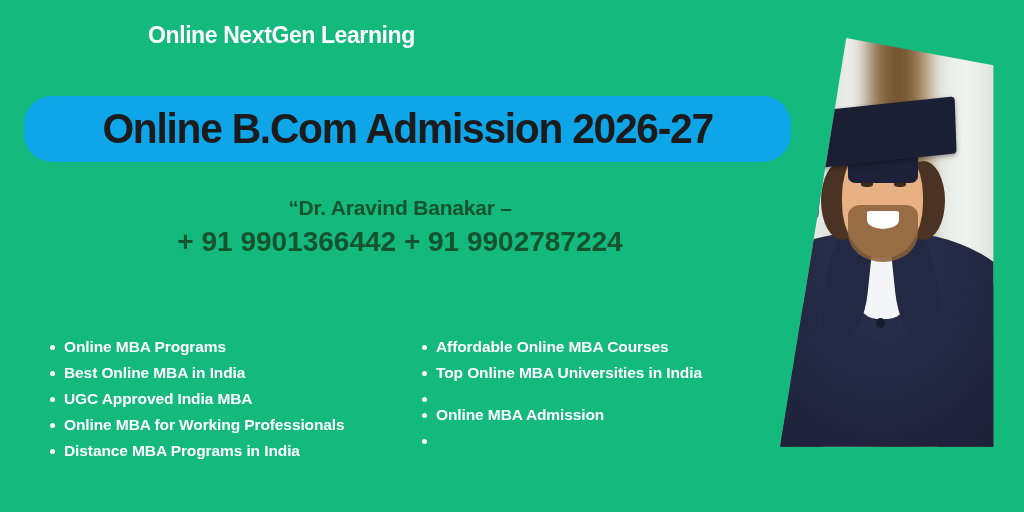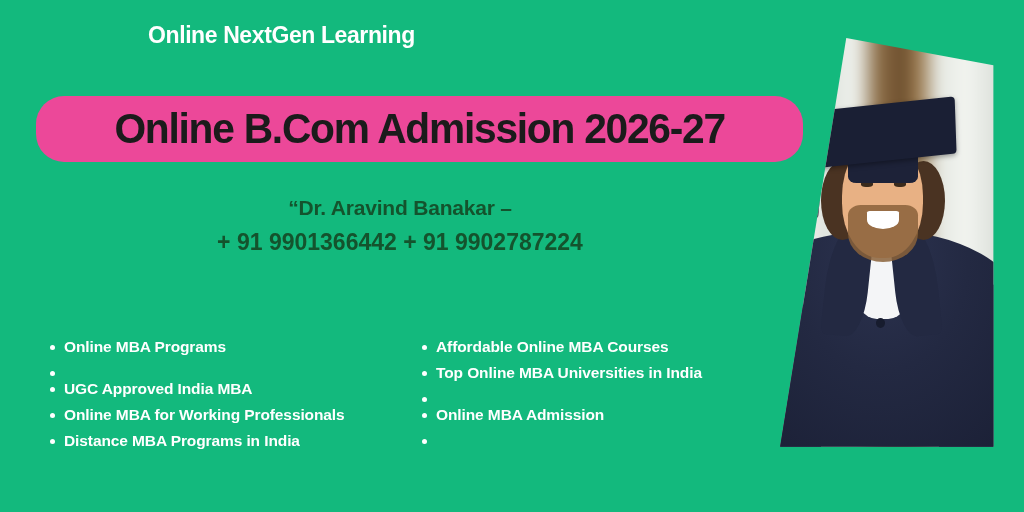--- a/index.html
+++ b/index.html
@@ -25,25 +25,25 @@
     font-size:23px;
     font-weight:bold;
     color:#ffffff;
     letter-spacing:-0.4px;
     white-space:nowrap;
   }
 
   
   #headline-pill {
     position:absolute;
-    left:36px;
+    left:24px;
     top:96px;
     width:767px;
     height:66px;
-    background:#ec4899;
+    background:#0ea5e9;
     border-radius:28px;
     display:flex;
     align-items:center;
     justify-content:center;
   }
   #headline-text {
     font-size:42px;
     font-weight:bold;
     color:#1b1b1b;
     letter-spacing:-1.3px;
@@ -61,21 +61,21 @@
     color:#14532d;
   }
   .sub-line {
     font-size:21px;
     font-weight:bold;
     letter-spacing:-0.2px;
     line-height:32px;
     white-space:nowrap;
   }
   #phone-line {
-    font-size:23px;
+    font-size:28px;
     font-weight:bold;
     line-height:36px;
     letter-spacing:0px;
     white-space:nowrap;
   }
 
   
   #keyword-columns {
     position:absolute;
     left:50px;
@@ -276,20 +276,21 @@
 
   <div id="keyword-columns">
 
     <div class="keyword-column left">
       <div class="keyword-item">
         <span class="bullet-dot"></span>
         <span class="keyword-label">Online MBA Programs</span>
       </div>
       <div class="keyword-item">
         <span class="bullet-dot"></span>
+        <span class="keyword-label">Best Online MBA in India</span>
       </div>
       <div class="keyword-item">
         <span class="bullet-dot"></span>
         <span class="keyword-label">UGC Approved India MBA</span>
       </div>
       <div class="keyword-item">
         <span class="bullet-dot"></span>
         <span class="keyword-label">Online MBA for Working Professionals</span>
       </div>
       <div class="keyword-item">

